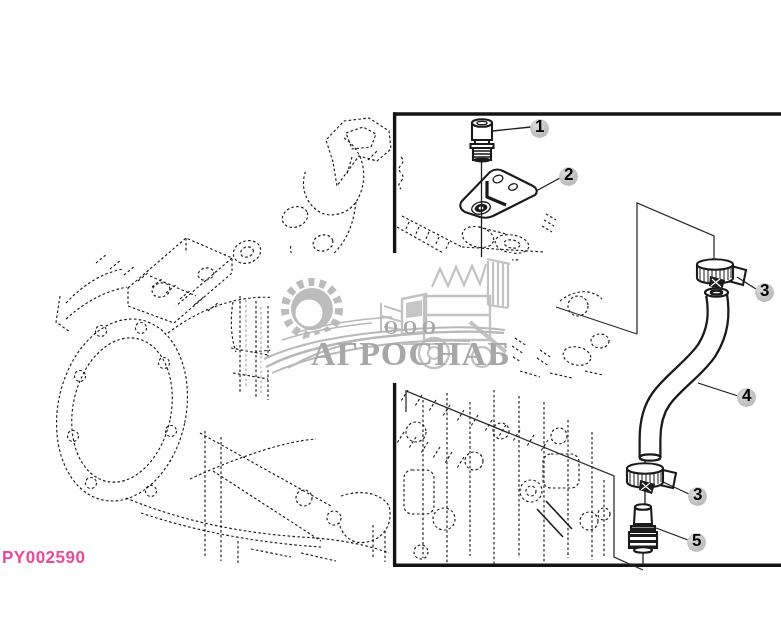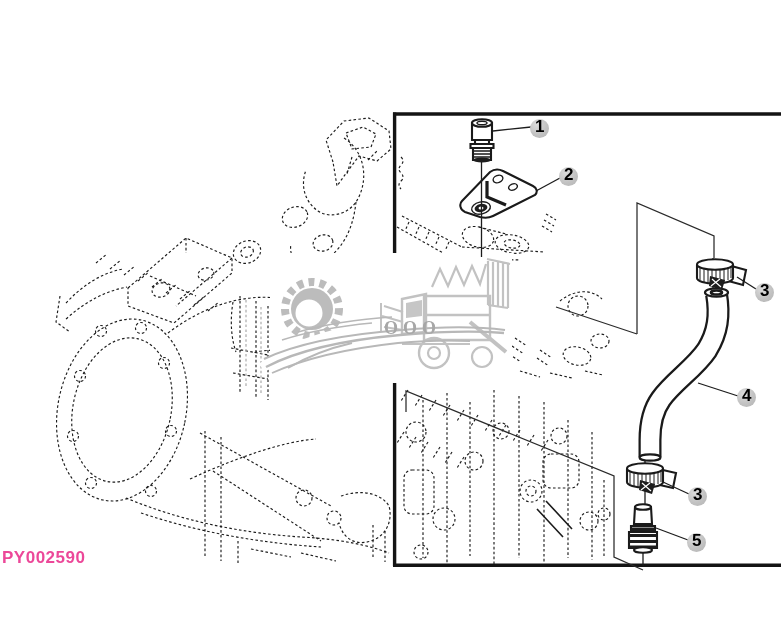--- a/index.html
+++ b/index.html
@@ -240,20 +240,21 @@
     <path class="solid-thin" d="M493,131 L531,127"></path>
     <path class="solid-thin" d="M536,191 L560,178"></path>
     <path class="solid-thin" d="M737,277 L756,289"></path>
     <path class="solid-thin" d="M698,383 L738,396"></path>
     <path class="solid-thin" d="M663,482 L689,494"></path>
     <path class="solid-thin" d="M656,528 L688,540"></path>
   </g>
 </svg>
 
 <div id="wm-ooo" class="wm-text">ООО</div>
+<div id="wm-name" class="wm-text">АГРОСНАБ</div>
 
 <div id="callout-layer">
       <div class="callout" style="left: 529.5px; top: 118.5px;">
         <span>1</span>
       </div>
       <div class="callout" style="left: 558.5px; top: 166.5px;">
         <span>2</span>
       </div>
       <div class="callout" style="left: 754.5px; top: 282.5px;">
         <span>3</span>

